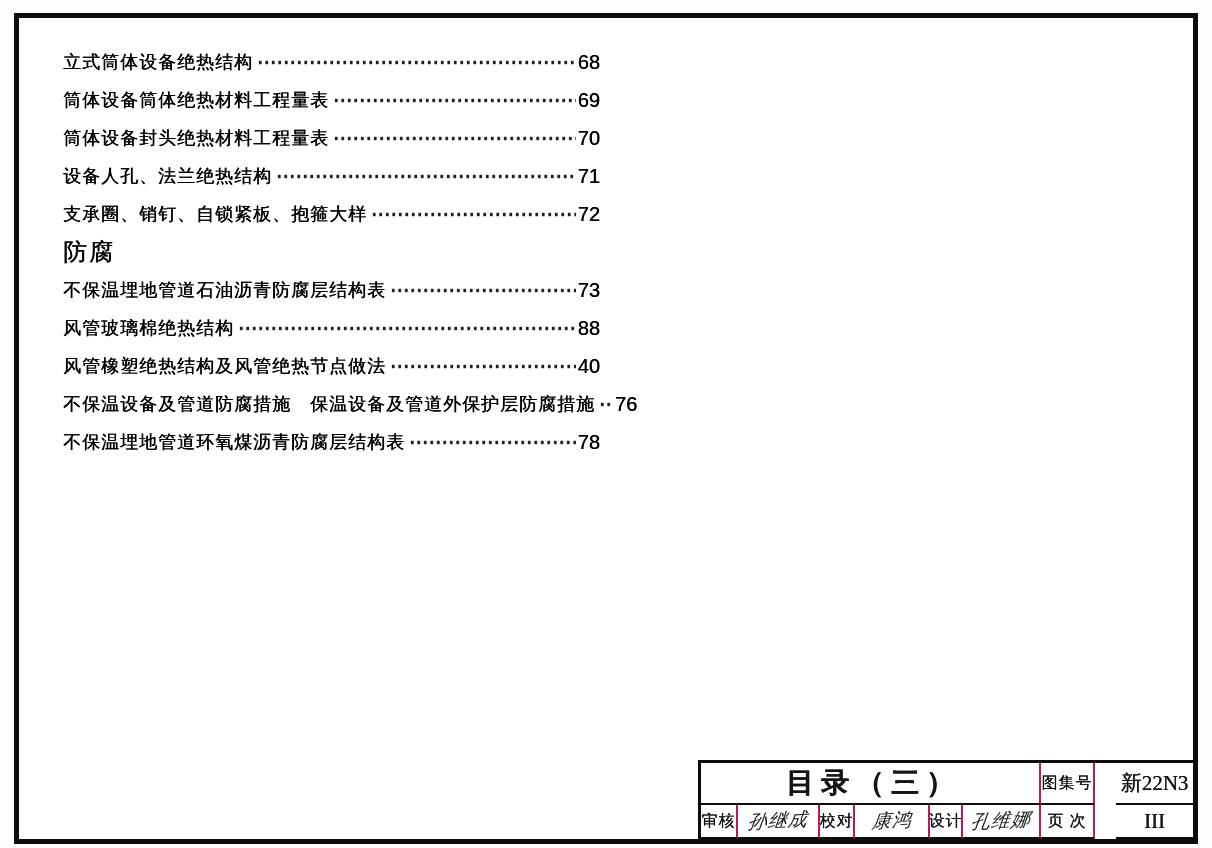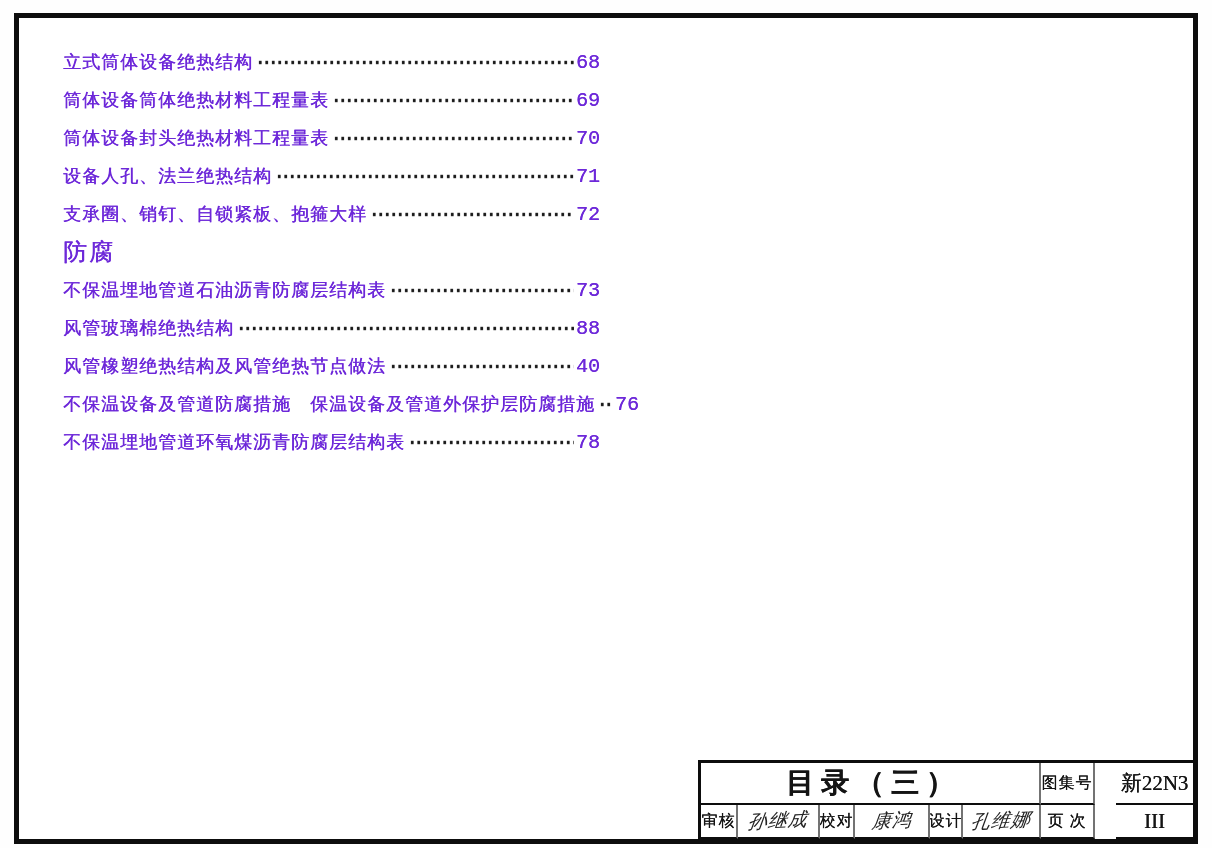--- a/index.html
+++ b/index.html
@@ -32,41 +32,41 @@
   .toc {
     position: absolute;
     left: 44px;
     top: 25px;
     width: 537px;
   }
   .toc-row {
     height: 38px;
     display: flex;
     align-items: center;
-    color: #6d28d9;
+    color: #000000;
   }
   .toc-title {
     font-size: 18px;
     letter-spacing: 1px;
     white-space: nowrap;
     text-shadow: 0.4px 0 0 currentColor;
   }
   .leader {
     flex: 1;
     height: 100%;
     min-width: 14px;
     margin: 0 2px 0 4px;
     background-image: radial-gradient(circle, #1b1b1b 1.5px, rgba(0,0,0,0) 1.9px);
     background-size: 6.5px 6.5px;
     background-repeat: repeat-x;
     background-position: 0 51%;
   }
   .toc-page {
     font-size: 20px;
-    font-family: Liberation Mono, monospace;
+    font-family: Liberation Sans, sans-serif;
     text-shadow: 0.3px 0 0 currentColor;
   }
   .toc-section .toc-title {
     font-size: 24px;
     font-weight: 400;
     letter-spacing: 2px;
     font-family: "Liberation Sans", "DejaVu Sans", sans-serif;
   }
   
   .tblock {
@@ -77,21 +77,21 @@
     bottom: 0;
     border-left: 3px solid #0d0d0d;
     border-top: 3px solid #0d0d0d;
     display: grid;
     grid-template-columns: 37px 82px 35px 75px 33px 78px 54px 1fr;
     grid-template-rows: 42px 1fr;
     background: #ffffff;
     color: #141414;
   }
   .cell {
-    border-right: 2px solid #737373;
+    border-right: 2px solid #be185d;
     border-bottom: 2px solid #0d0d0d;
     display: flex;
     align-items: center;
     justify-content: center;
     overflow: hidden;
     white-space: nowrap;
   }
   .cell:nth-child(3), .cell:last-child { border-right: none; margin-left: 21px; }
   .sheet-title {
     grid-column: 1 / 7;

